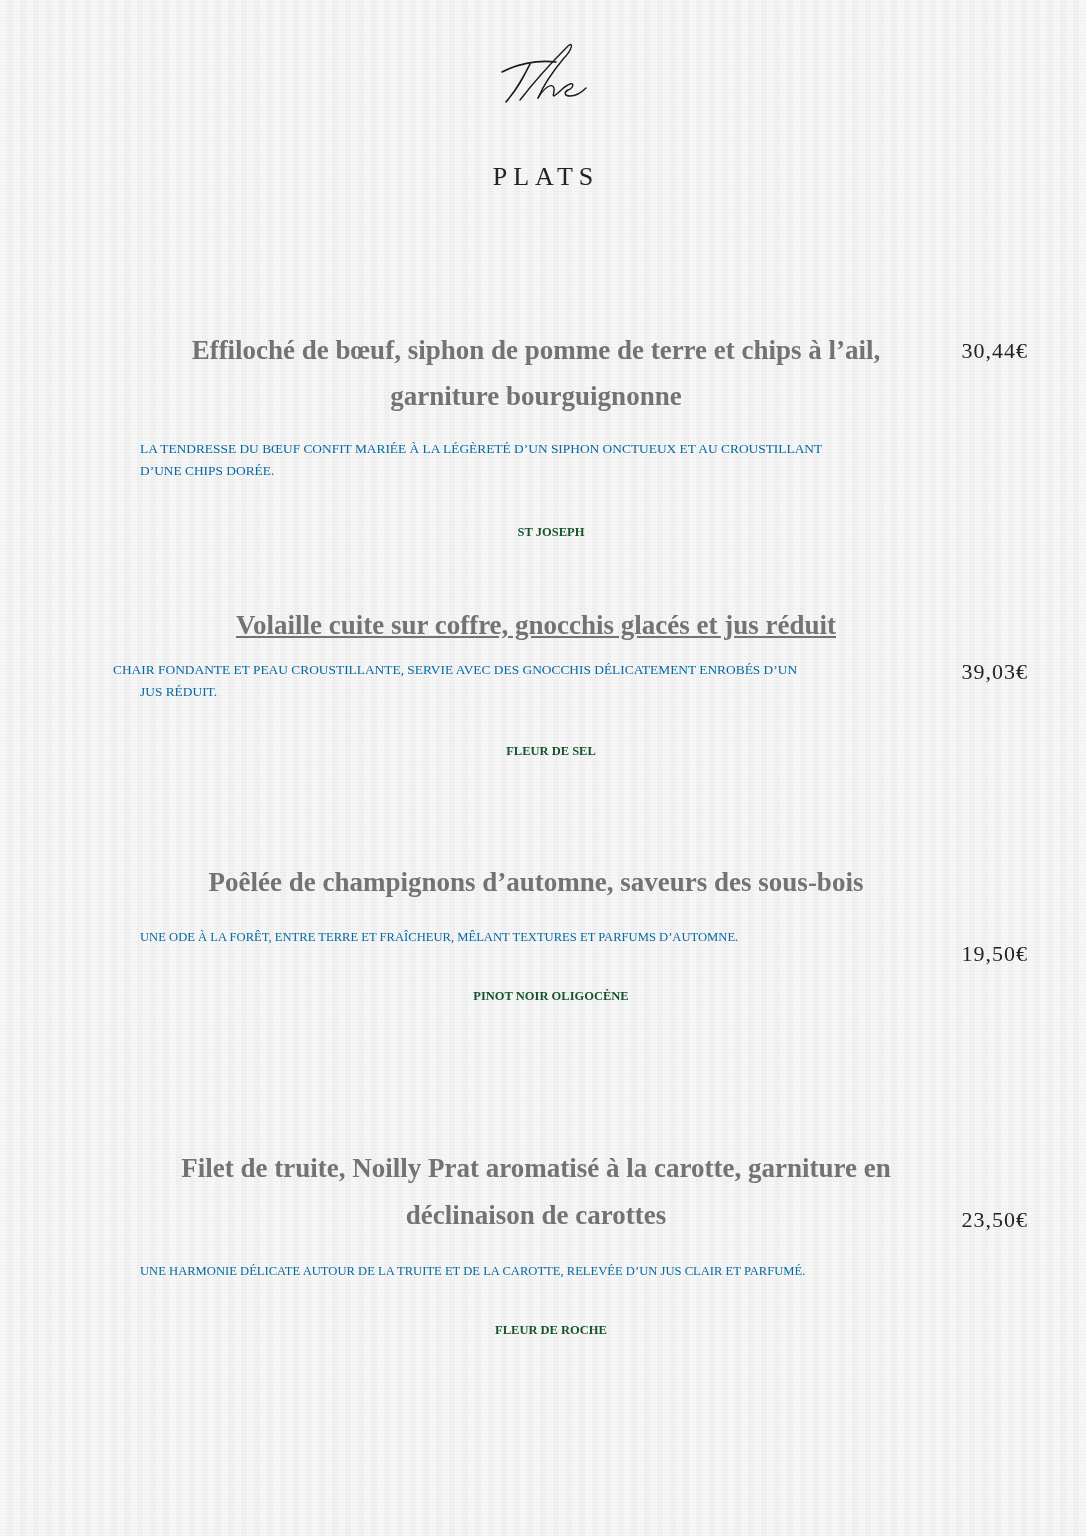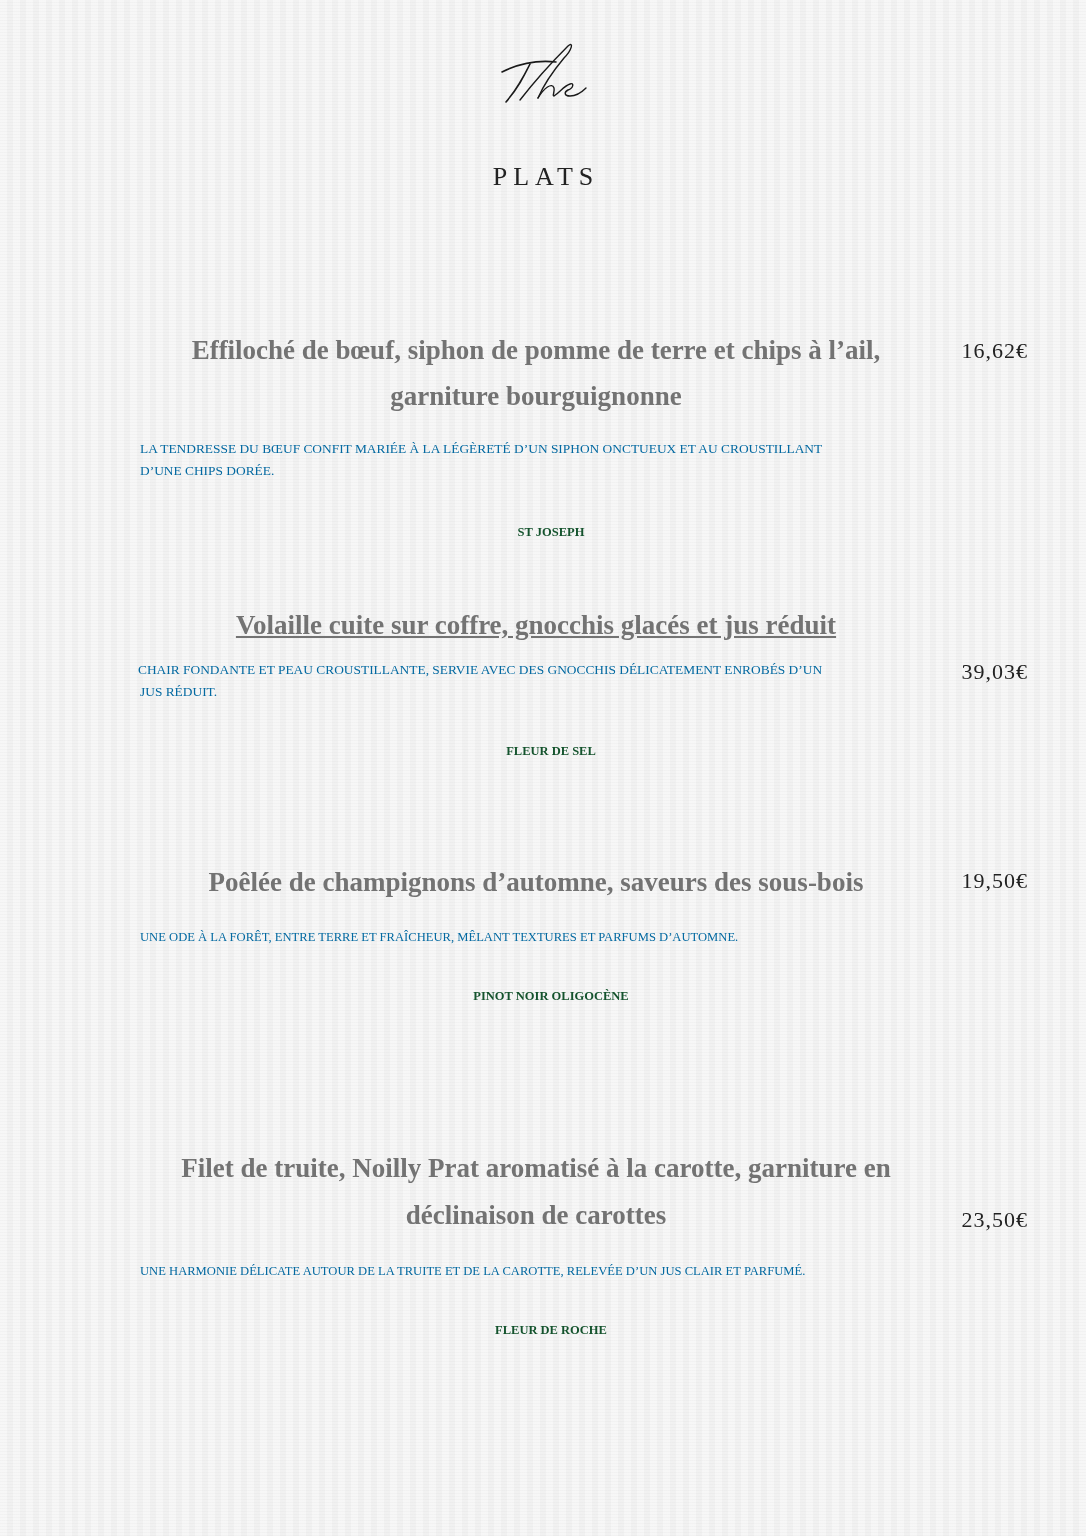--- a/index.html
+++ b/index.html
@@ -129,37 +129,37 @@
     <path d="M32 22 C 26 34, 20 46, 8 60" fill="none" stroke="#1a1a1a" stroke-width="1.6" stroke-linecap="round"></path>
     <path d="M22 58 C 36 40, 54 20, 70 4 C 76 -1, 74 8, 66 16 C 56 28, 46 42, 40 56" fill="none" stroke="#1a1a1a" stroke-width="1.4" stroke-linecap="round"></path>
     <path d="M40 56 C 46 46, 54 40, 56 46 C 57 50, 54 54, 56 54 C 62 50, 66 44, 72 42 C 76 40, 76 46, 70 48 C 66 50, 66 54, 72 54 C 78 54, 84 50, 88 46" fill="none" stroke="#1a1a1a" stroke-width="1.4" stroke-linecap="round"></path>
   </svg>
   <div class="plats-word">PLATS</div>
 </div>
 
 <div class="dish" style="top:0;">
   <div class="dish-title" style="top:327px;">Effiloché de bœuf, siphon de pomme de terre et chips à l’ail,</div>
   <div class="dish-title" style="top:373px;">garniture bourguignonne</div>
-  <div class="dish-price" style="top:336px;">16,62€</div>
+  <div class="dish-price" style="top:336px;">30,44€</div>
   <div class="dish-desc" style="top:438px;">La tendresse du bœuf confit mariée à la légèreté d’un siphon onctueux et au croustillant</div>
   <div class="dish-desc" style="top:460px;">d’une chips dorée.</div>
   <div class="dish-wine" style="top:508px;">St Joseph</div>
 </div>
 
 <div class="dish" style="top:0;">
   <div class="dish-title" style="top:602px;text-decoration:underline;">Volaille cuite sur coffre, gnocchis glacés et jus réduit</div>
   <div class="dish-price" style="top:657px;">39,03€</div>
-  <div class="dish-desc" style="top:659px; left:138px; width:812px;">Chair fondante et peau croustillante, servie avec des gnocchis délicatement enrobés d’un</div>
+  <div class="dish-desc" style="top:659px; left:113px; width:812px;">Chair fondante et peau croustillante, servie avec des gnocchis délicatement enrobés d’un</div>
   <div class="dish-desc" style="top:681px;">jus réduit.</div>
   <div class="dish-wine" style="top:727px;">Fleur de sel</div>
 </div>
 
 <div class="dish" style="top:0;">
   <div class="dish-title" style="top:859px;">Poêlée de champignons d’automne, saveurs des sous-bois</div>
-  <div class="dish-price" style="top:866px;">19,50€</div>
+  <div class="dish-price" style="top:939px;">19,50€</div>
   <div class="dish-desc" style="top:926px; font-size:12.6px;">Une ode à la forêt, entre terre et fraîcheur, mêlant textures et parfums d’automne.</div>
   <div class="dish-wine" style="top:972px;">Pinot Noir Oligocène</div>
 </div>
 
 <div class="dish" style="top:0;">
   <div class="dish-title" style="top:1145px;">Filet de truite, Noilly Prat aromatisé à la carotte, garniture en</div>
   <div class="dish-title" style="top:1192px;">déclinaison de carottes</div>
   <div class="dish-price" style="top:1205px;">23,50€</div>
   <div class="dish-desc" style="top:1260px; font-size:12.6px;">Une harmonie délicate autour de la truite et de la carotte, relevée d’un jus clair et parfumé.</div>
   <div class="dish-wine" style="top:1306px;">Fleur de roche</div>

